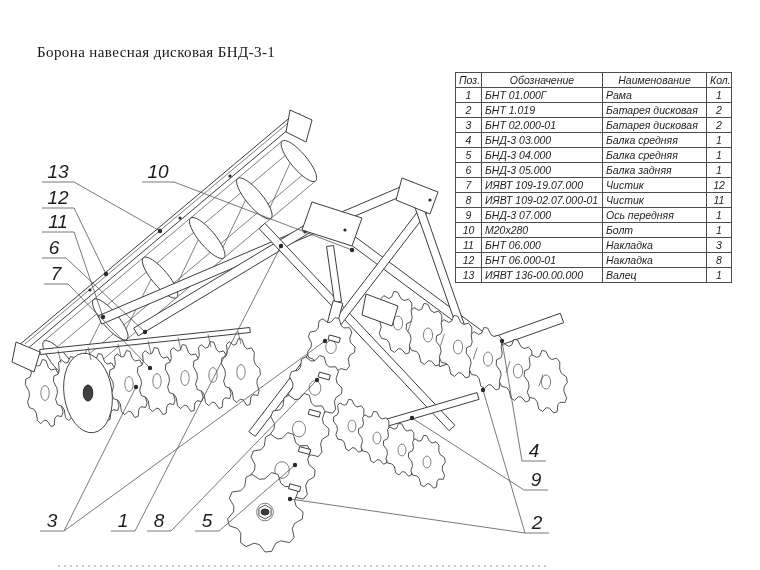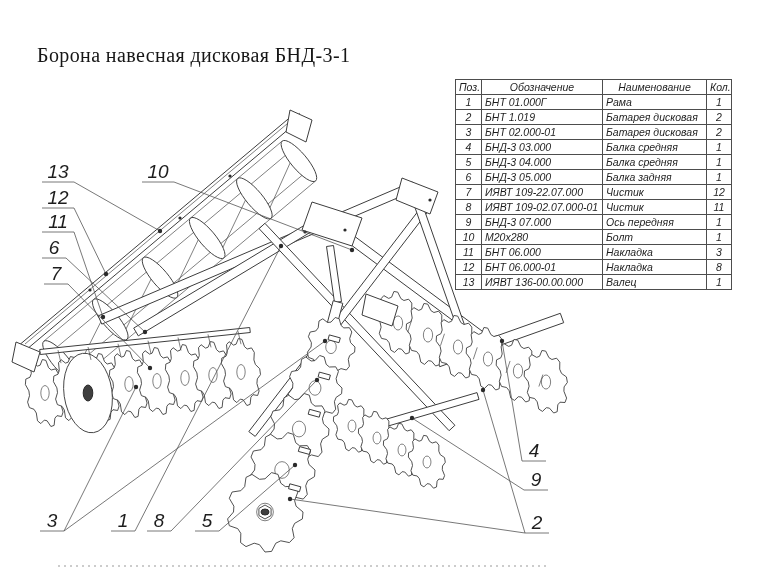--- a/index.html
+++ b/index.html
@@ -1,38 +1,38 @@
 <!DOCTYPE html>
 <html><head>
 <meta charset="utf-8">
 <style>
   * { margin:0; padding:0; box-sizing:border-box; }
   html,body { width:760px; height:570px; }
   body { background:#f8f8f8; font-family:"Liberation Sans", sans-serif; position:relative; overflow:hidden; }
   .page { position:absolute; inset:0; background:#ffffff; }
   .title {
     position:absolute; left:37px; top:44px;
-    font-family:"Liberation Serif", serif; font-size:20px; font-weight:400;
+    font-family:"Liberation Serif", serif; font-size:15px; font-weight:400;
     color:#161616; letter-spacing:0.4px; white-space:nowrap;
   }
   svg.drawing { position:absolute; left:0; top:0; }
   svg .beam { fill:#ffffff; stroke:#3d3d3d; stroke-width:1; }
   svg .plate { fill:#ffffff; stroke:#3d3d3d; stroke-width:1; }
   svg .disc { fill:#ffffff; stroke:#3d3d3d; stroke-width:0.9; }
   svg .thin { stroke:#4a4a4a; stroke-width:0.7; fill:none; }
   svg .leader { stroke:#555; stroke-width:0.8; fill:none; }
   svg .cnum {
     font-family:"Liberation Sans", sans-serif; font-style:italic;
     font-size:19px; fill:#1d1d1d; text-anchor:middle;
   }
   svg .dot { fill:#2a2a2a; }
   svg .hub { fill:#3f3f3f; stroke:#2a2a2a; }
   svg .artifact { stroke:#9a9a9a; stroke-width:1.2; stroke-dasharray:2 4; }
   table.parts {
-    position:absolute; left:455px; top:79px; width:276px;
+    position:absolute; left:455px; top:72px; width:276px;
     border-collapse:collapse; table-layout:fixed;
     font-family:"Liberation Sans", sans-serif; font-style:italic;
     font-size:10.5px; color:#1e1e1e; background:#fff;
     border:1.5px solid #3a3a3a;
   }
   table.parts th, table.parts td {
     border:1px solid #4d4d4d; height:15px; padding:0 3px;
     font-weight:400; white-space:nowrap; overflow:hidden; line-height:14px;
   }
   table.parts th { text-align:center; }
@@ -297,21 +297,21 @@
           <td class="c">1</td>
         </tr>
         <tr>
           <td class="c">6</td>
           <td>БНД-3 05.000</td>
           <td>Балка задняя</td>
           <td class="c">1</td>
         </tr>
         <tr>
           <td class="c">7</td>
-          <td>ИЯВТ 109-22.07.000</td>
+          <td>ИЯВТ 109-19.07.000</td>
           <td>Чистик</td>
           <td class="c">12</td>
         </tr>
         <tr>
           <td class="c">8</td>
           <td>ИЯВТ 109-02.07.000-01</td>
           <td>Чистик</td>
           <td class="c">11</td>
         </tr>
         <tr>

